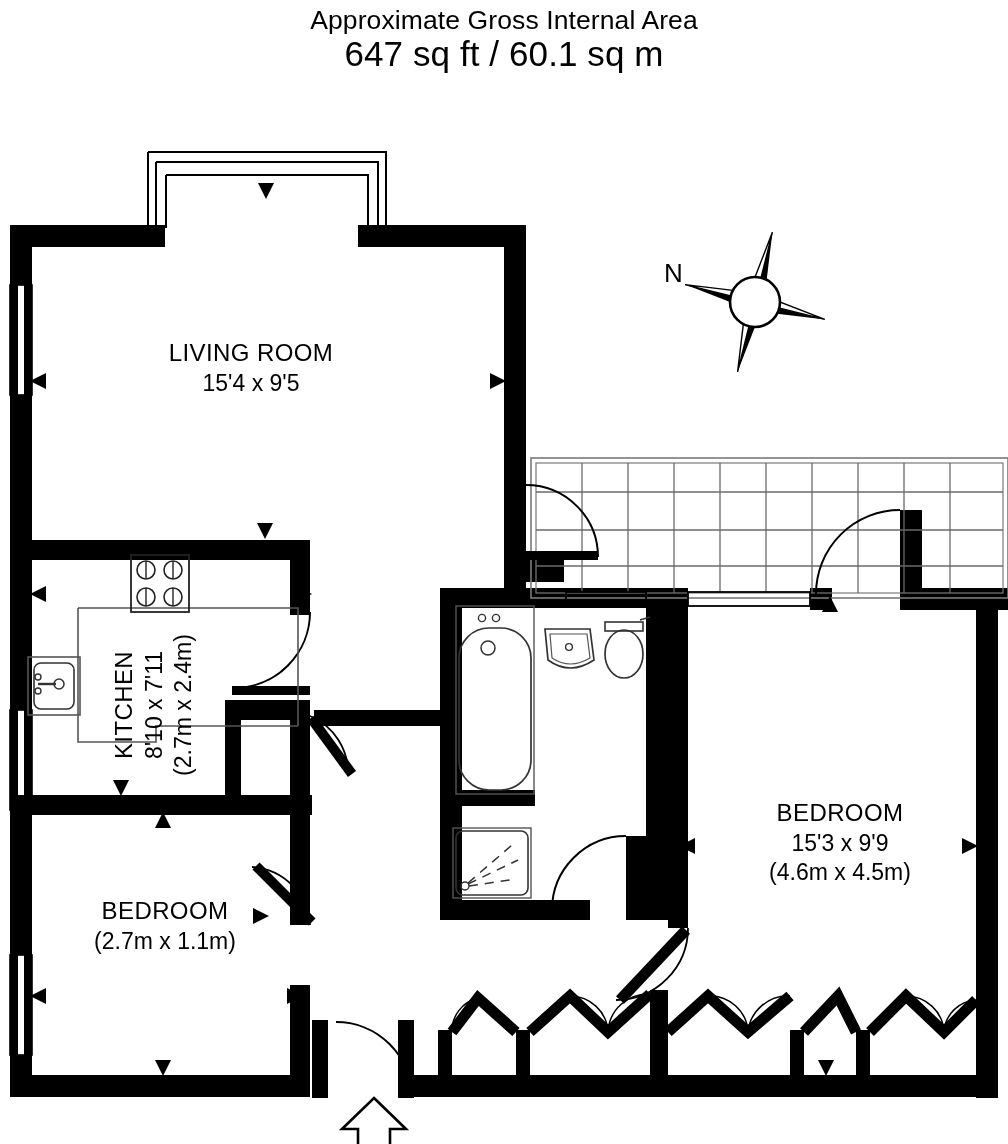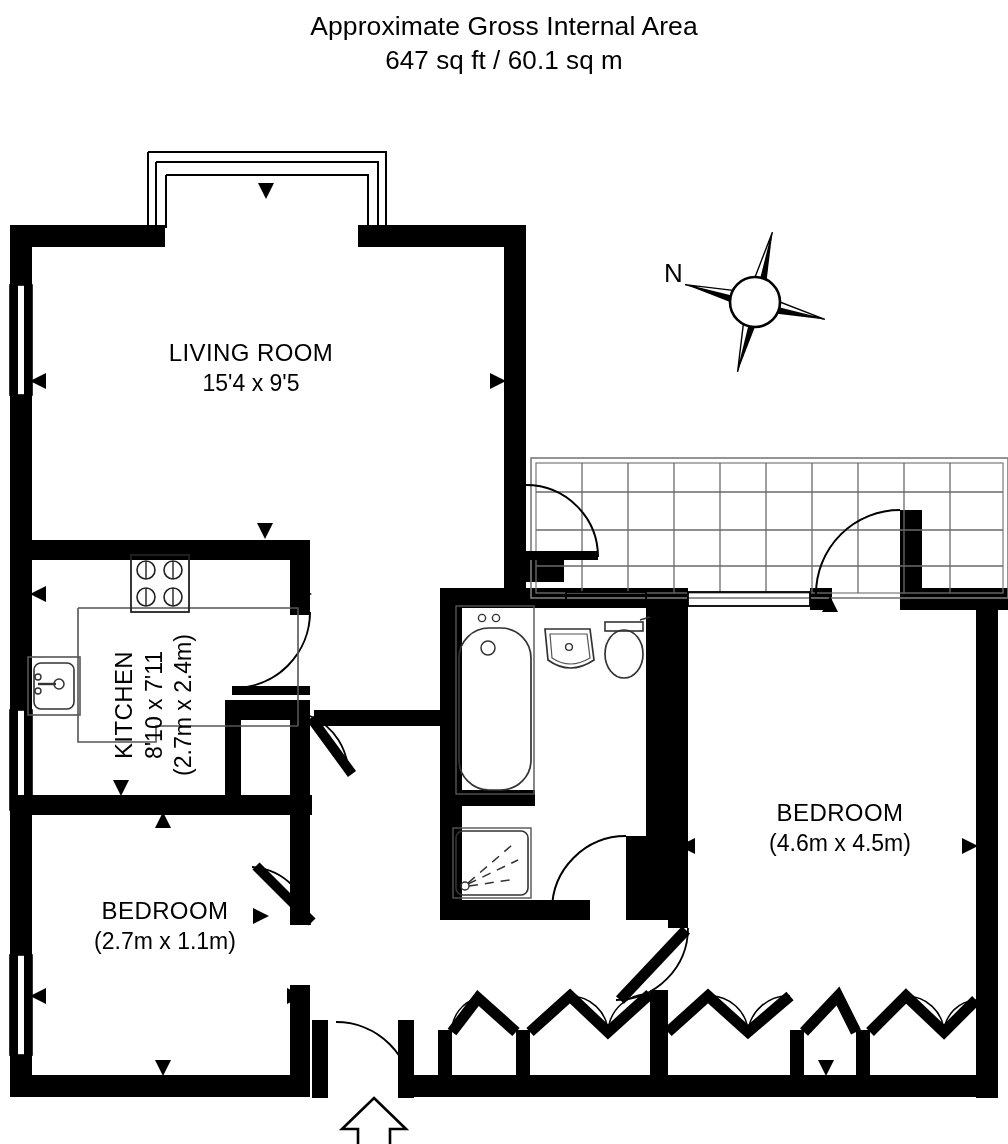--- a/index.html
+++ b/index.html
@@ -30,24 +30,24 @@
     left: 0;
     top: 0;
     width: 1008px;
     text-align: center;
     pointer-events: none;
   }
   .hdr-l1 {
     font-size: 26.5px;
     letter-spacing: 0.1px;
     line-height: 34px;
-    padding-top: 9px;
+    padding-top: 3px;
   }
   .hdr-l2 {
-    font-size: 26px;
+    font-size: 35px;
     letter-spacing: 0.1px;
     line-height: 34px;
   }
   .lbl {
     position: absolute;
     text-align: center;
     white-space: nowrap;
     pointer-events: none;
     line-height: 1.28;
   }
@@ -365,20 +365,21 @@
   </div>
 
   <div class="lbl lbl-rot" style="left:44px; top:650px; width:240px; height:110px;">
     <div class="rname">KITCHEN</div>
     <div class="rdim">8'10 x 7'11</div>
     <div class="rdim">(2.7m x 2.4m)</div>
   </div>
 
   <div class="lbl" style="left:710px; top:798px; width:260px;">
     <div class="rname">BEDROOM</div>
+    <div class="rdim">15'3 x 9'9</div>
     <div class="rdim">(4.6m x 4.5m)</div>
   </div>
 
   <div class="lbl" style="left:35px; top:896px; width:260px;">
     <div class="rname">BEDROOM</div>
     <div class="rdim">(2.7m x 1.1m)</div>
   </div>
 
 </div>
 

